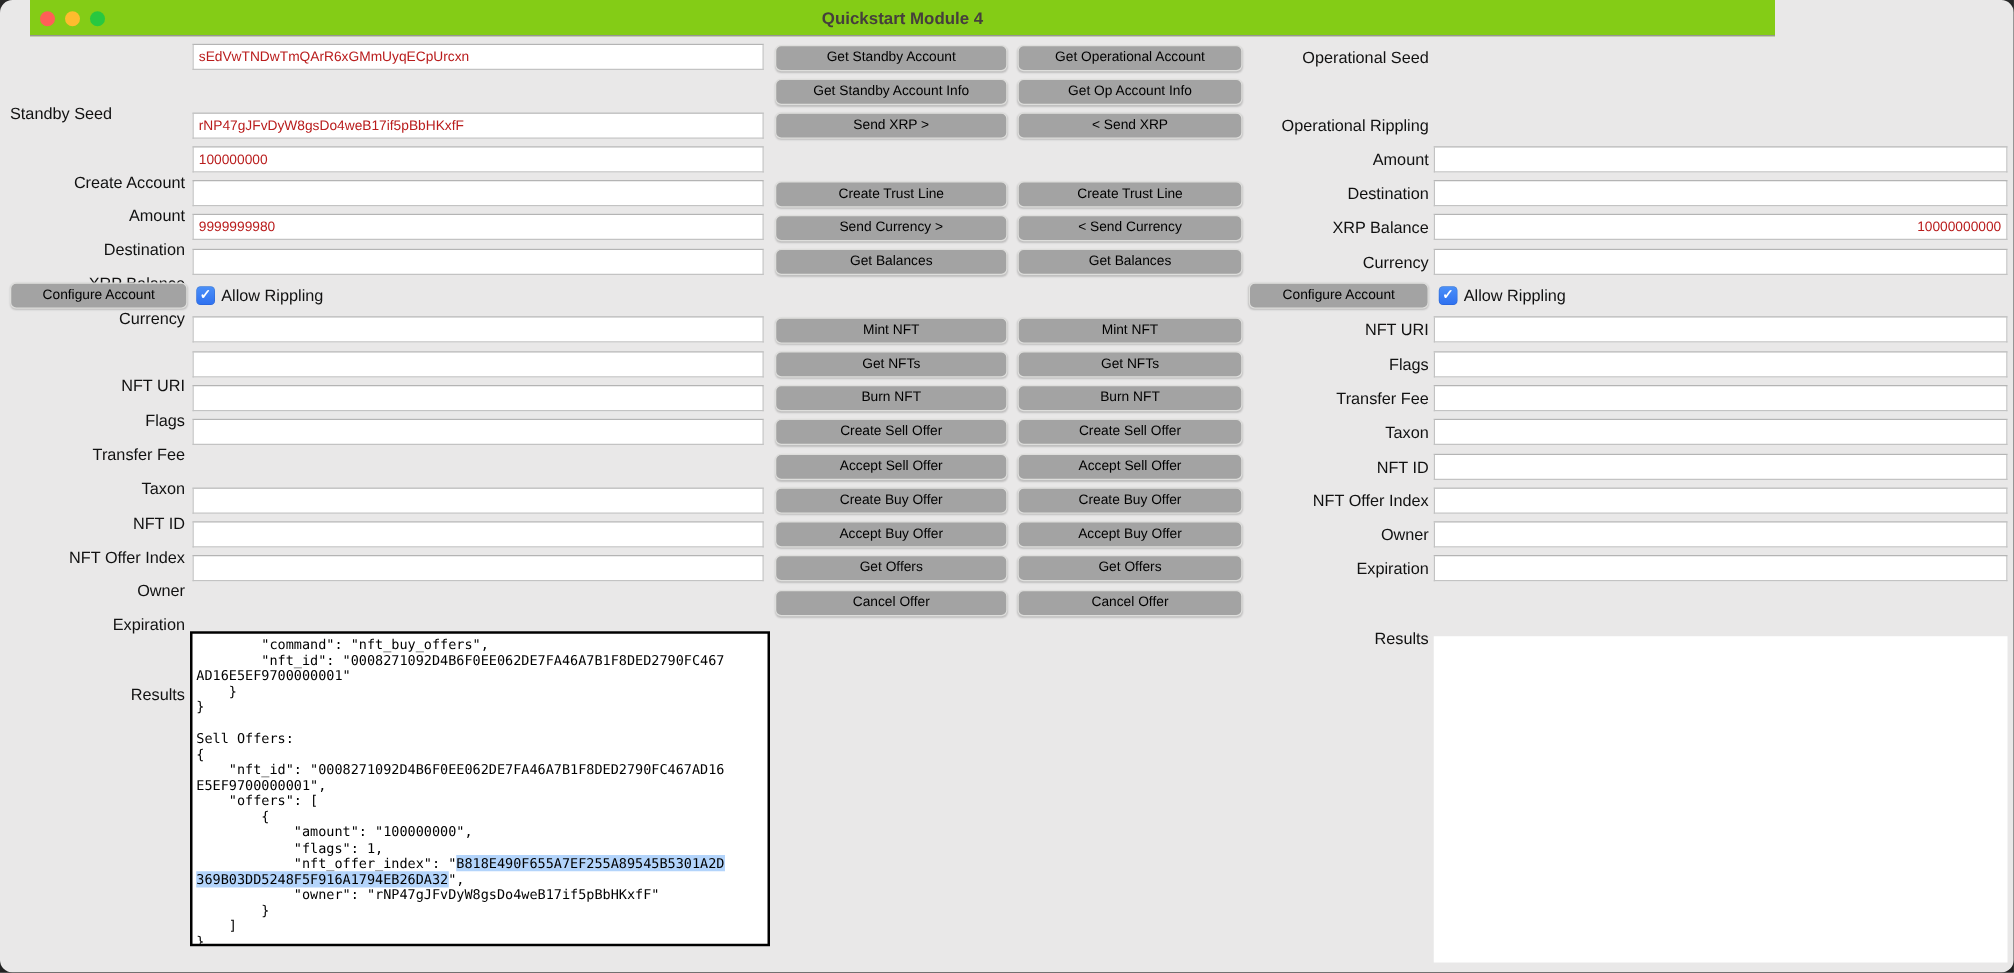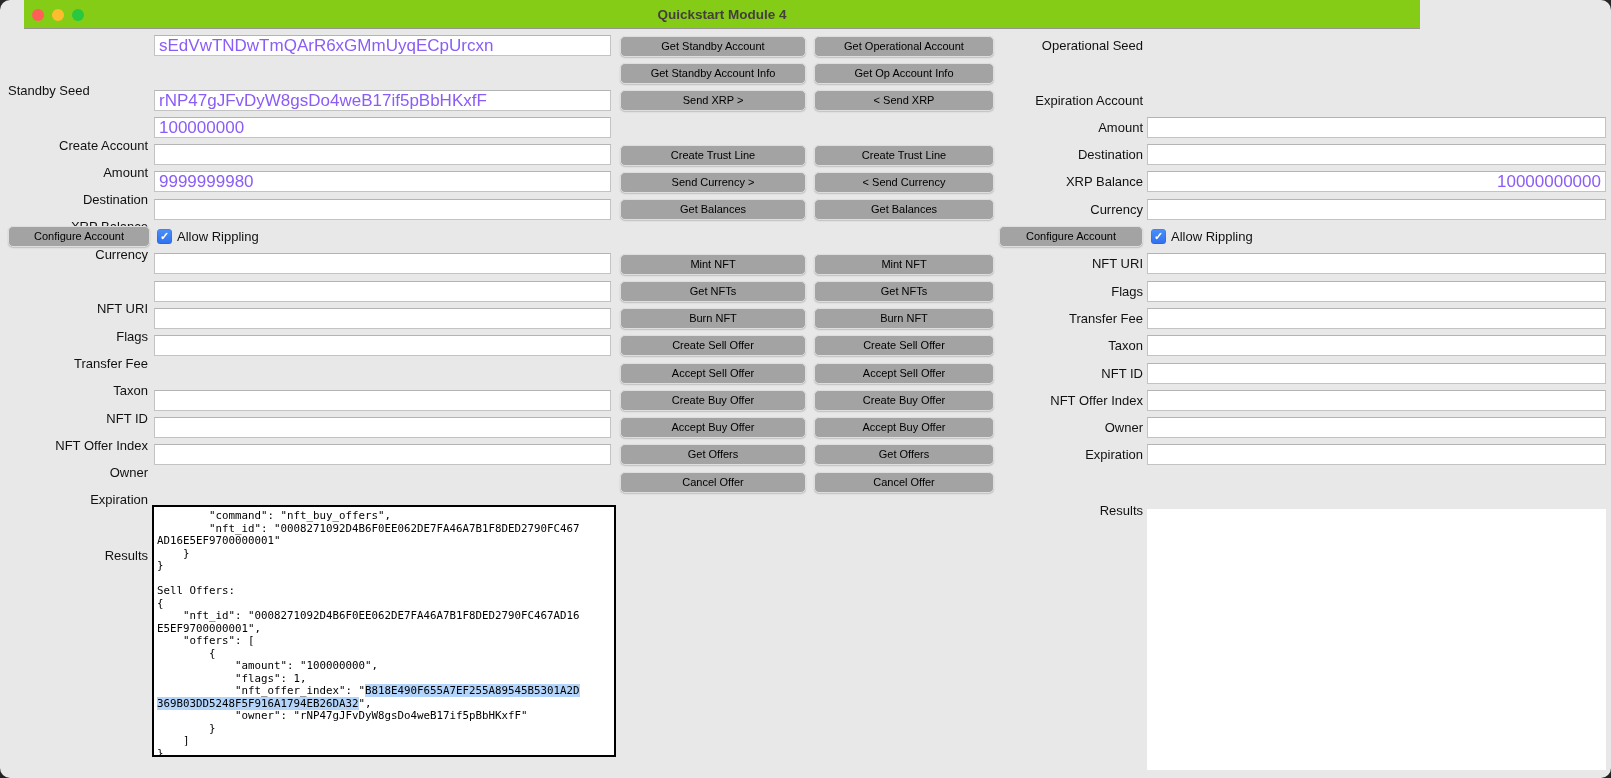--- a/index.html
+++ b/index.html
@@ -27,21 +27,21 @@
     position:absolute; font-size:13px; color:#111;
     height:21px; line-height:21px; white-space:nowrap;
   }
   .lbl.lcol { left:0; width:148px; text-align:right;margin-top:45px; }
   .lbl.lcol.first { text-align:left; padding-left:8px; }
   .lbl.rcol { left:993px; width:150px; text-align:right; }
 
   input.fld {
     position:absolute; height:21px; background:#fff;
     border:1px solid #c3c3c3; border-top-color:#b4b4b4;
-    font-family:"Liberation Sans", sans-serif; font-size:17px; color:#8b5cf6;
+    font-family:"Liberation Sans", sans-serif; font-size:11px; color:#b91c1c;
     padding:0 4px; outline:none;
   }
   .fld.lfld { left:154px; width:457px; }
   .fld.rfld { left:1147px; width:459px; }
 
   .btn {
     position:absolute; height:21px; background:#a3a3a3;
     border:1px solid #dededc; border-radius:5px;
     box-shadow:0 1px 1.5px rgba(0,0,0,.18);
     font-family:Liberation Sans, sans-serif; font-size:11px; color:#000;
@@ -171,21 +171,21 @@
   <div class="btn c2" style="top:281px">Get NFTs</div>
   <div class="btn c2" style="top:308px">Burn NFT</div>
   <div class="btn c2" style="top:335px">Create Sell Offer</div>
   <div class="btn c2" style="top:363px">Accept Sell Offer</div>
   <div class="btn c2" style="top:390px">Create Buy Offer</div>
   <div class="btn c2" style="top:417px">Accept Buy Offer</div>
   <div class="btn c2" style="top:444px">Get Offers</div>
   <div class="btn c2" style="top:472px">Cancel Offer</div>
 
   <div class="lbl rcol" style="top:35px">Operational Seed</div>
-  <div class="lbl rcol" style="top:90px">Expiration Account</div>
+  <div class="lbl rcol" style="top:90px">Operational Rippling</div>
   <div class="lbl rcol" style="top:117px">Amount</div>
   <div class="lbl rcol" style="top:144px">Destination</div>
   <div class="lbl rcol" style="top:171px">XRP Balance</div>
   <div class="lbl rcol" style="top:199px">Currency</div>
   <div class="lbl rcol" style="top:253px">NFT URI</div>
   <div class="lbl rcol" style="top:281px">Flags</div>
   <div class="lbl rcol" style="top:308px">Transfer Fee</div>
   <div class="lbl rcol" style="top:335px">Taxon</div>
   <div class="lbl rcol" style="top:363px">NFT ID</div>
   <div class="lbl rcol" style="top:390px">NFT Offer Index</div>

